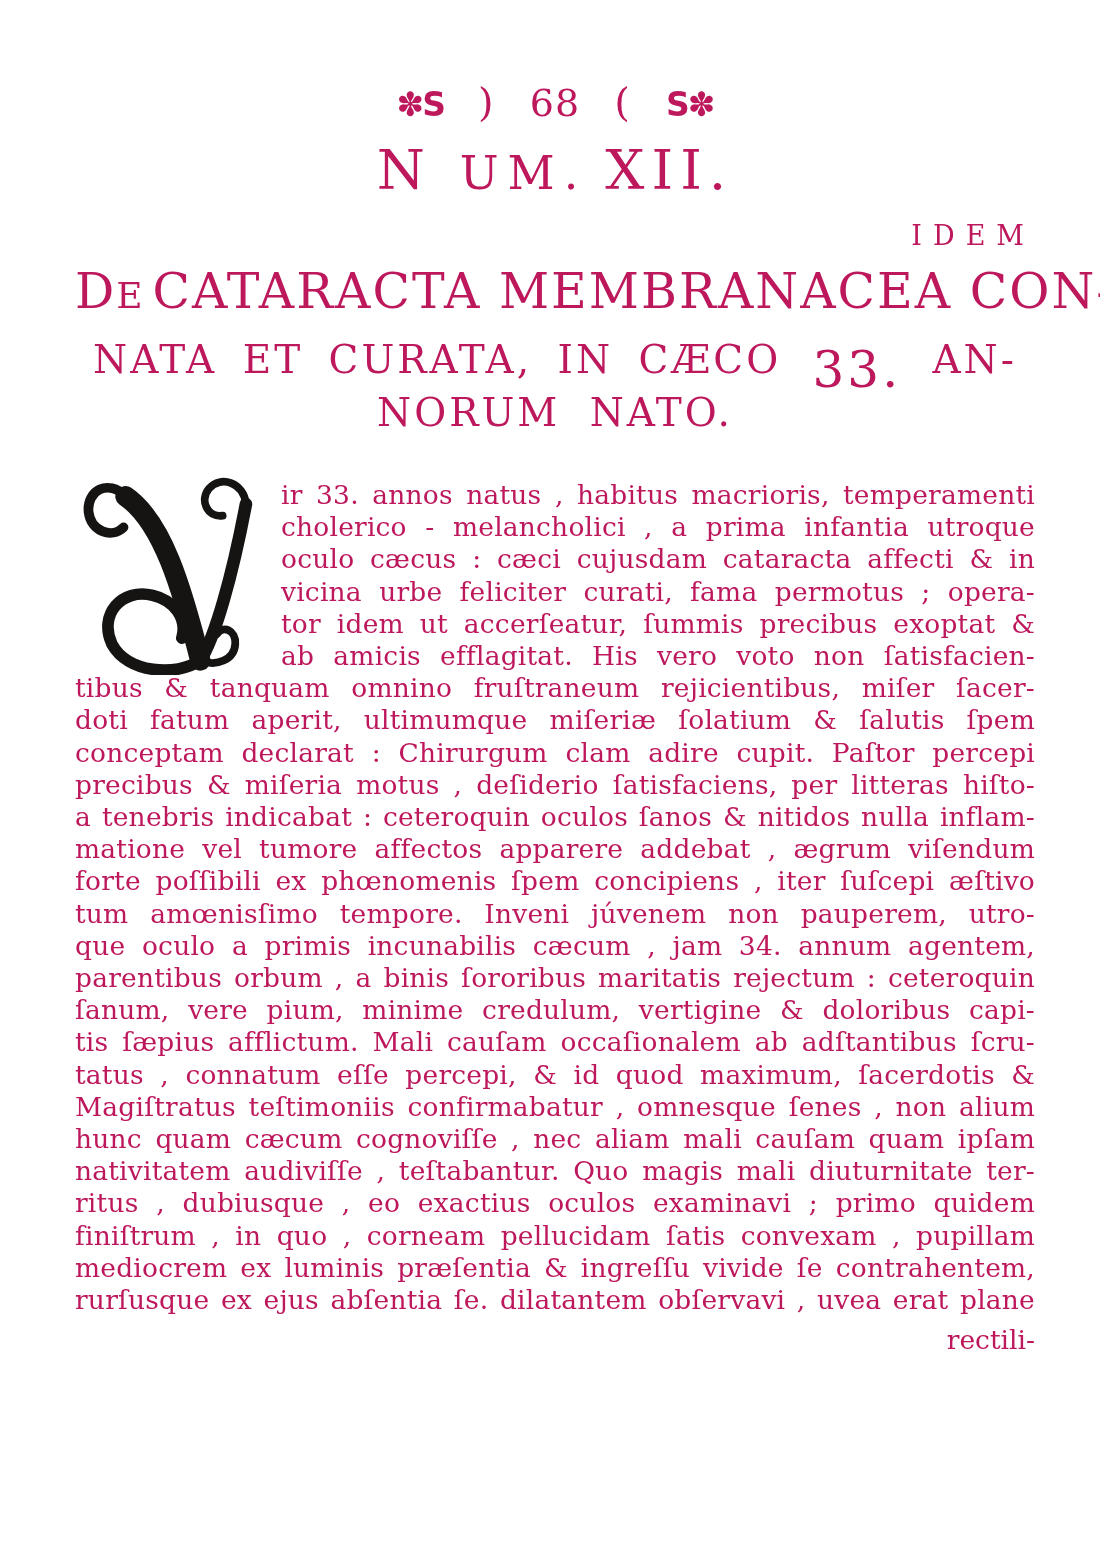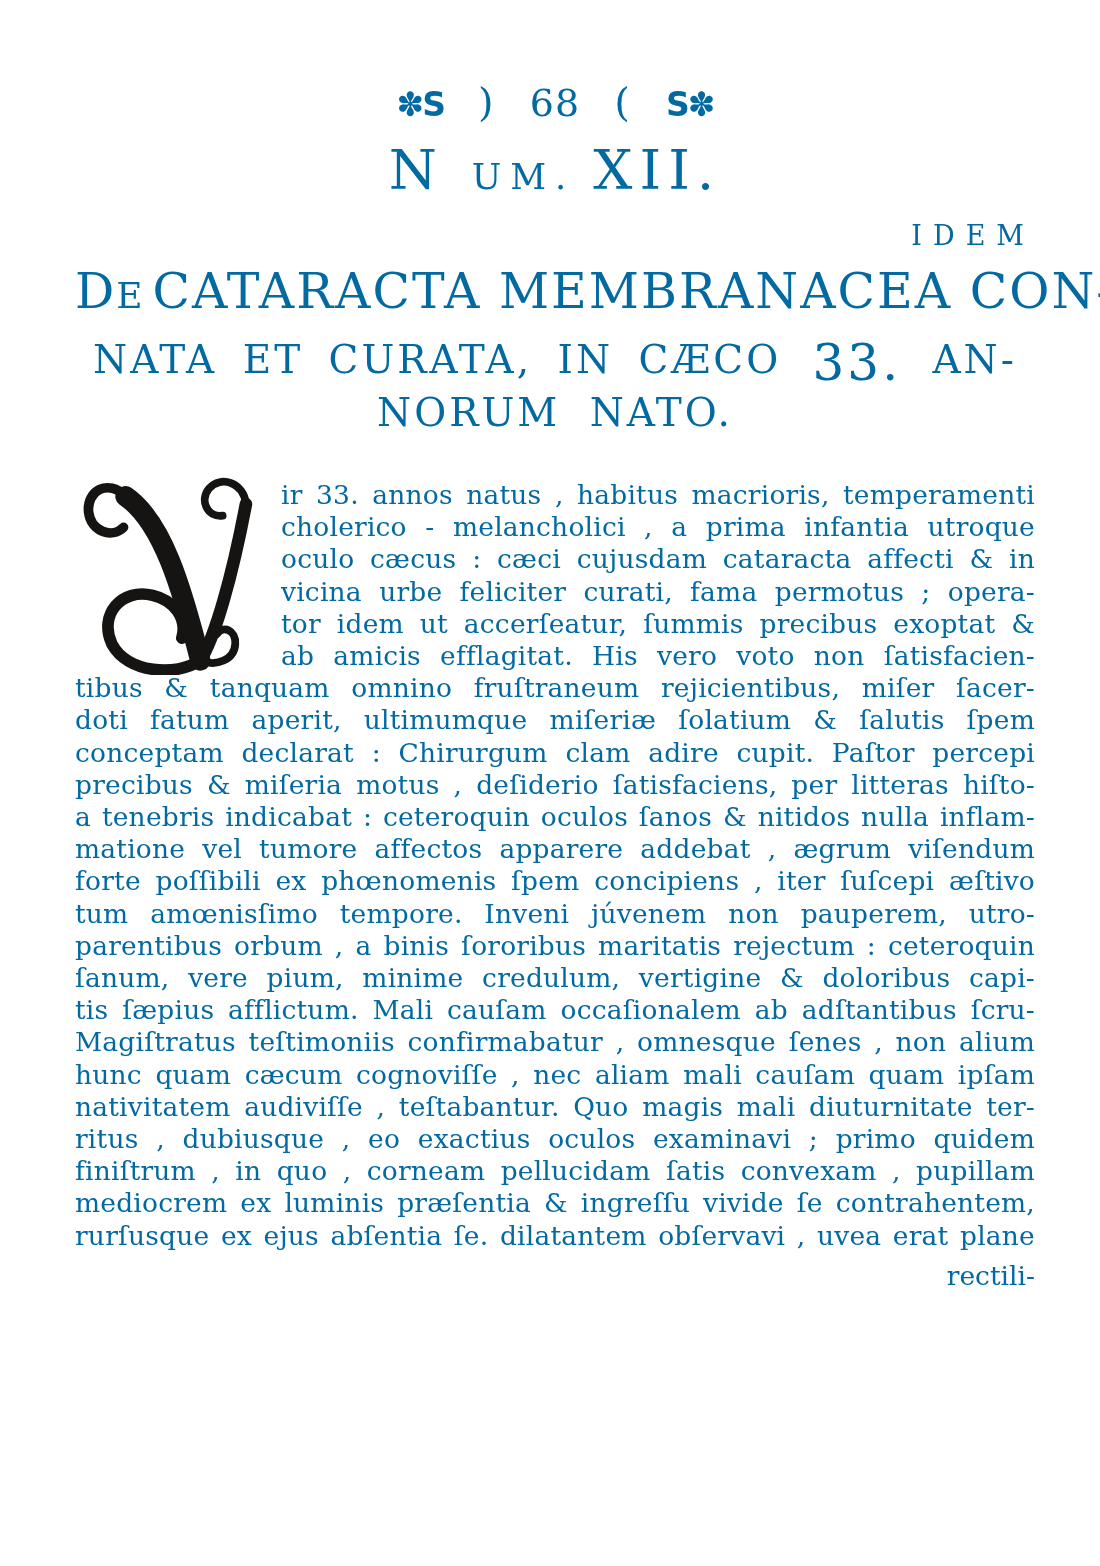--- a/index.html
+++ b/index.html
@@ -3,21 +3,21 @@
 <meta charset="utf-8">
 <style>
   * { margin: 0; padding: 0; box-sizing: border-box; }
   html, body { background: #888; }
   .page {
     position: relative;
     width: 1100px;
     height: 1566px;
     margin: 0 auto;
     background: #ffffff;
-    color: #0369a1;
+    color: #be185d;
     font-family: "DejaVu Serif", "Liberation Serif", serif;
     overflow: hidden;
   }
   .column {
     position: relative;
     width: 960px;
     margin-left: 75px;
   }
   
   .folio-row {
@@ -37,21 +37,21 @@
   .folio-row .paren { font-size: 40px; padding: 0 20px; }
   .folio-row .folio-num { font-size: 38px; letter-spacing: 1px; }
   .num-row {
     margin-top: 8px;
     text-align: center;
     font-weight: normal;
     letter-spacing: 7px;
     line-height: 62px;
   }
   .num-row .big { font-size: 55px; }
-  .num-row .small { font-size: 35px; letter-spacing: 9px; margin-left: 28px; }
+  .num-row .small { font-size: 46px; letter-spacing: 9px; margin-left: 28px; }
   .num-row .gap { display: inline-block; width: 18px; }
   
   .idem {
     margin-top: 10px;
     text-align: right;
     font-size: 27px;
     letter-spacing: 11px;
     line-height: 34px;
   }
   .title-1 {
@@ -68,21 +68,21 @@
     text-align: center;
     font-size: 39px;
     line-height: 54px;
     letter-spacing: 3px;
     word-spacing: 10px;
     white-space: nowrap;
   }
   .title-2 .title-number {
     font-size: 50px;
     position: relative;
-    top: 7px;
+    top: 14px;
     padding: 0 6px;
   }
   .title-3 {
     margin-top: 0px;
     text-align: center;
     font-size: 39px;
     line-height: 52px;
     letter-spacing: 3px;
     word-spacing: 14px;
   }
@@ -165,23 +165,25 @@
         </div>
       <div>
           <div class="body-line">tibus &amp; tanquam omnino fruſtraneum rejicientibus, miſer ſacer-</div>
           <div class="body-line">doti fatum aperit, ultimumque miſeriæ ſolatium &amp; ſalutis ſpem</div>
           <div class="body-line">conceptam declarat :  Chirurgum clam adire cupit.  Paſtor percepi</div>
           <div class="body-line">precibus &amp; miſeria motus , deſiderio ſatisfaciens, per litteras hiſto-</div>
           <div class="body-line">a tenebris indicabat :  ceteroquin oculos ſanos &amp; nitidos nulla inflam-</div>
           <div class="body-line">matione vel tumore affectos apparere addebat , ægrum viſendum</div>
           <div class="body-line">forte poſſibili ex phœnomenis ſpem concipiens , iter ſuſcepi æſtivo</div>
           <div class="body-line">tum amœnisſimo tempore.  Inveni júvenem non pauperem, utro-</div>
+          <div class="body-line">que oculo a primis incunabilis cæcum , jam 34. annum agentem,</div>
           <div class="body-line">parentibus orbum , a binis ſororibus maritatis rejectum : ceteroquin</div>
           <div class="body-line">ſanum, vere pium, minime credulum, vertigine &amp; doloribus capi-</div>
           <div class="body-line">tis ſæpius afflictum.  Mali cauſam occaſionalem ab adſtantibus ſcru-</div>
+          <div class="body-line">tatus , connatum eſſe percepi, &amp; id quod maximum, ſacerdotis &amp;</div>
           <div class="body-line">Magiſtratus teſtimoniis confirmabatur , omnesque ſenes , non alium</div>
           <div class="body-line">hunc quam cæcum cognoviſſe , nec aliam mali cauſam quam ipſam</div>
           <div class="body-line">nativitatem audiviſſe , teſtabantur.  Quo magis mali diuturnitate ter-</div>
           <div class="body-line">ritus , dubiusque , eo exactius oculos examinavi ; primo quidem</div>
           <div class="body-line">finiſtrum , in quo , corneam pellucidam ſatis convexam , pupillam</div>
           <div class="body-line">mediocrem ex luminis præſentia &amp; ingreſſu vivide ſe contrahentem,</div>
           <div class="body-line">rurſusque ex ejus abſentia ſe. dilatantem obſervavi ,  uvea erat plane</div>
         </div>
       <div class="catchword">rectili-</div>
     </article>

